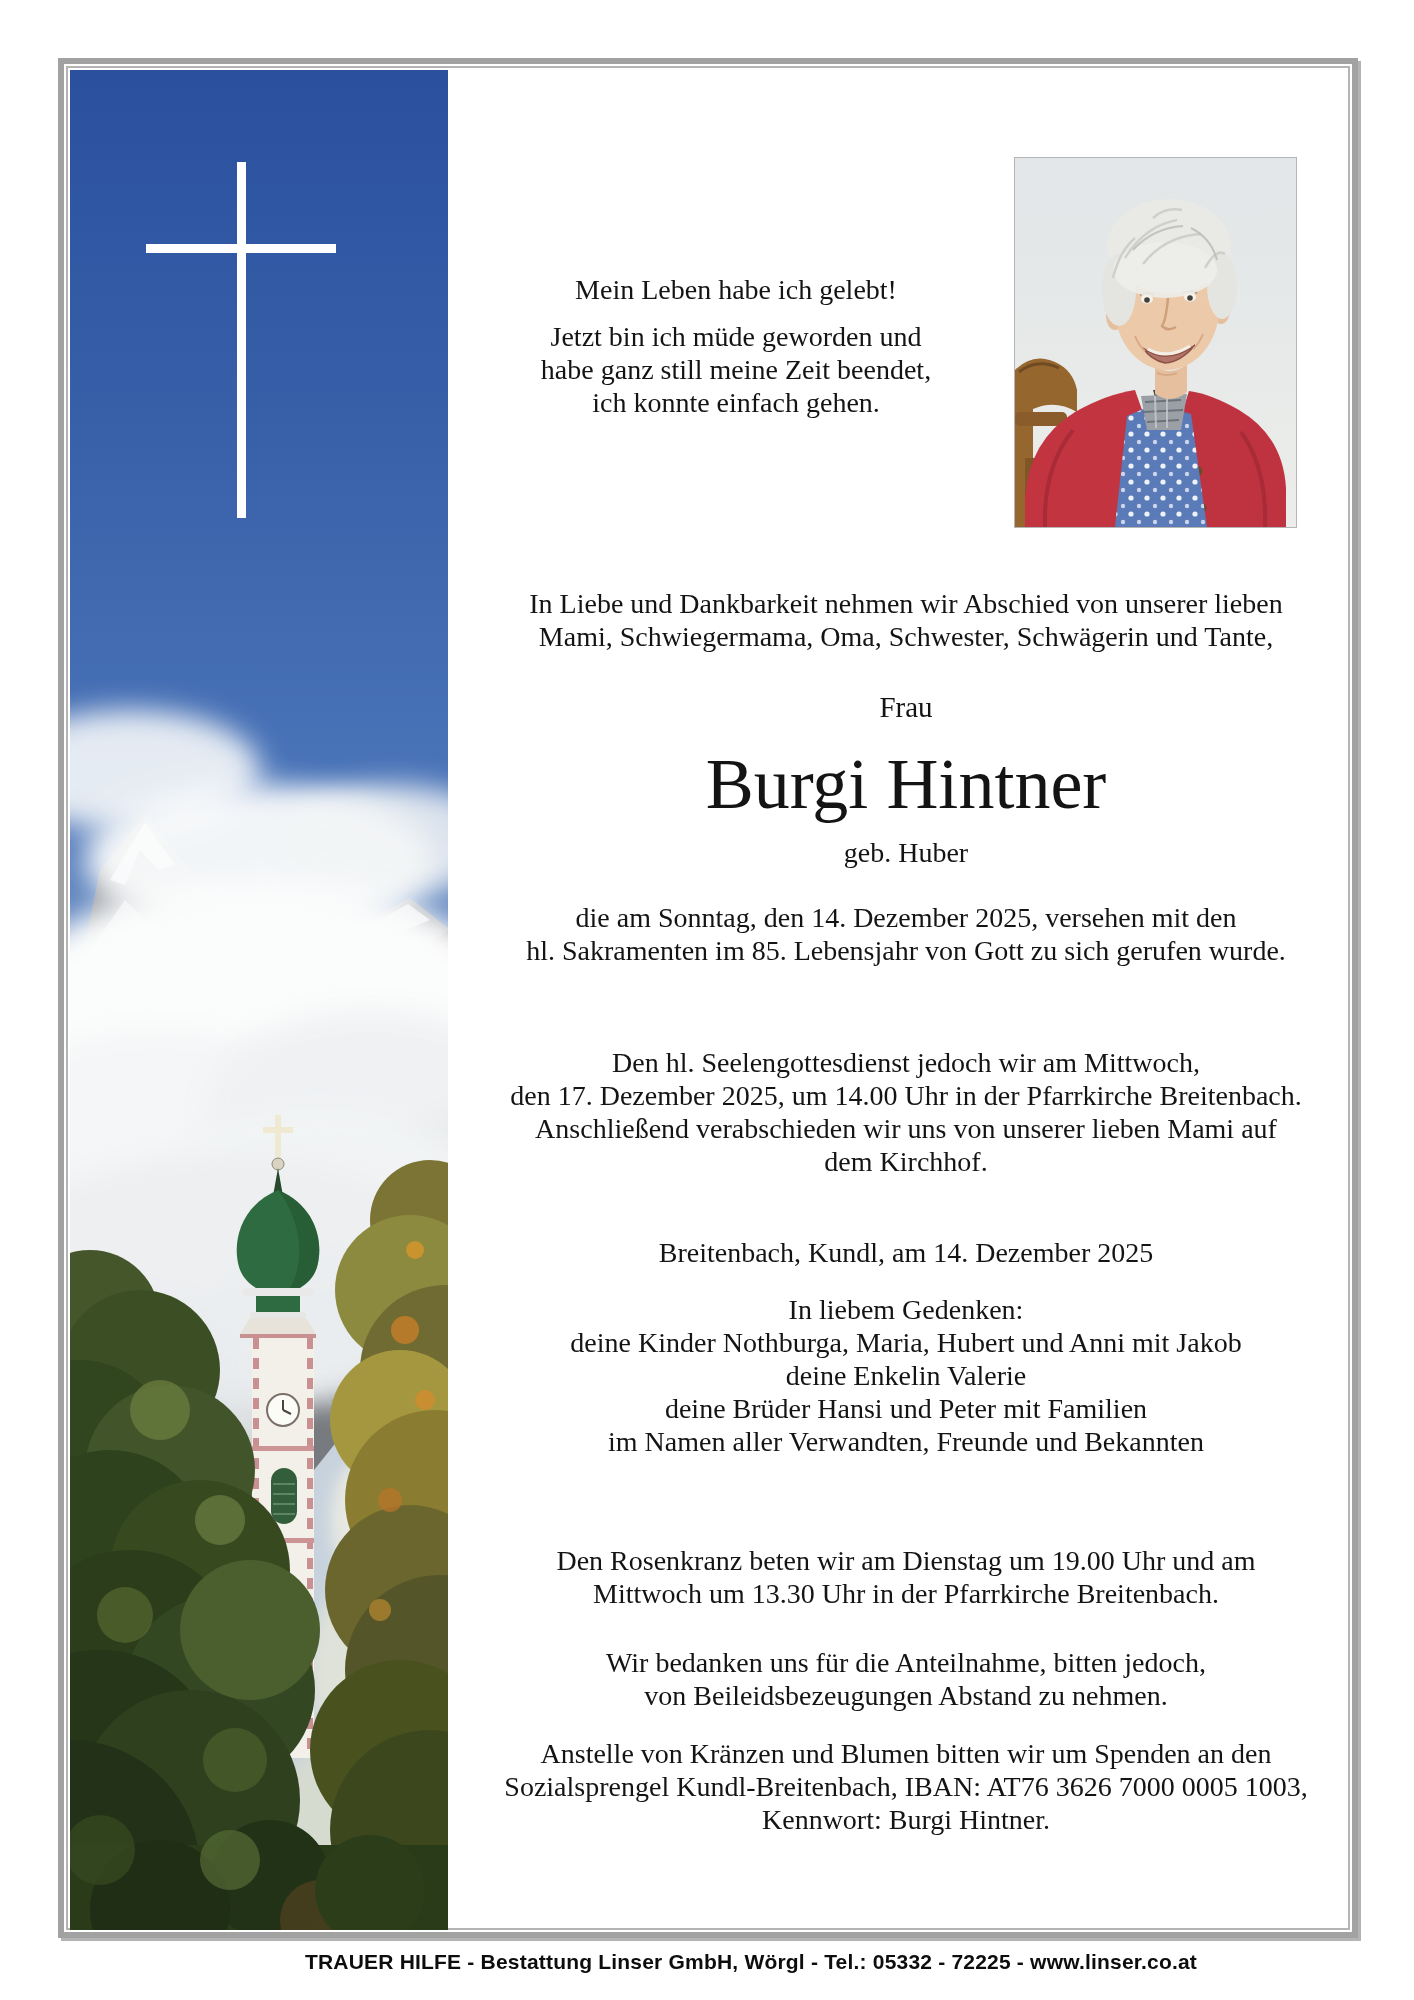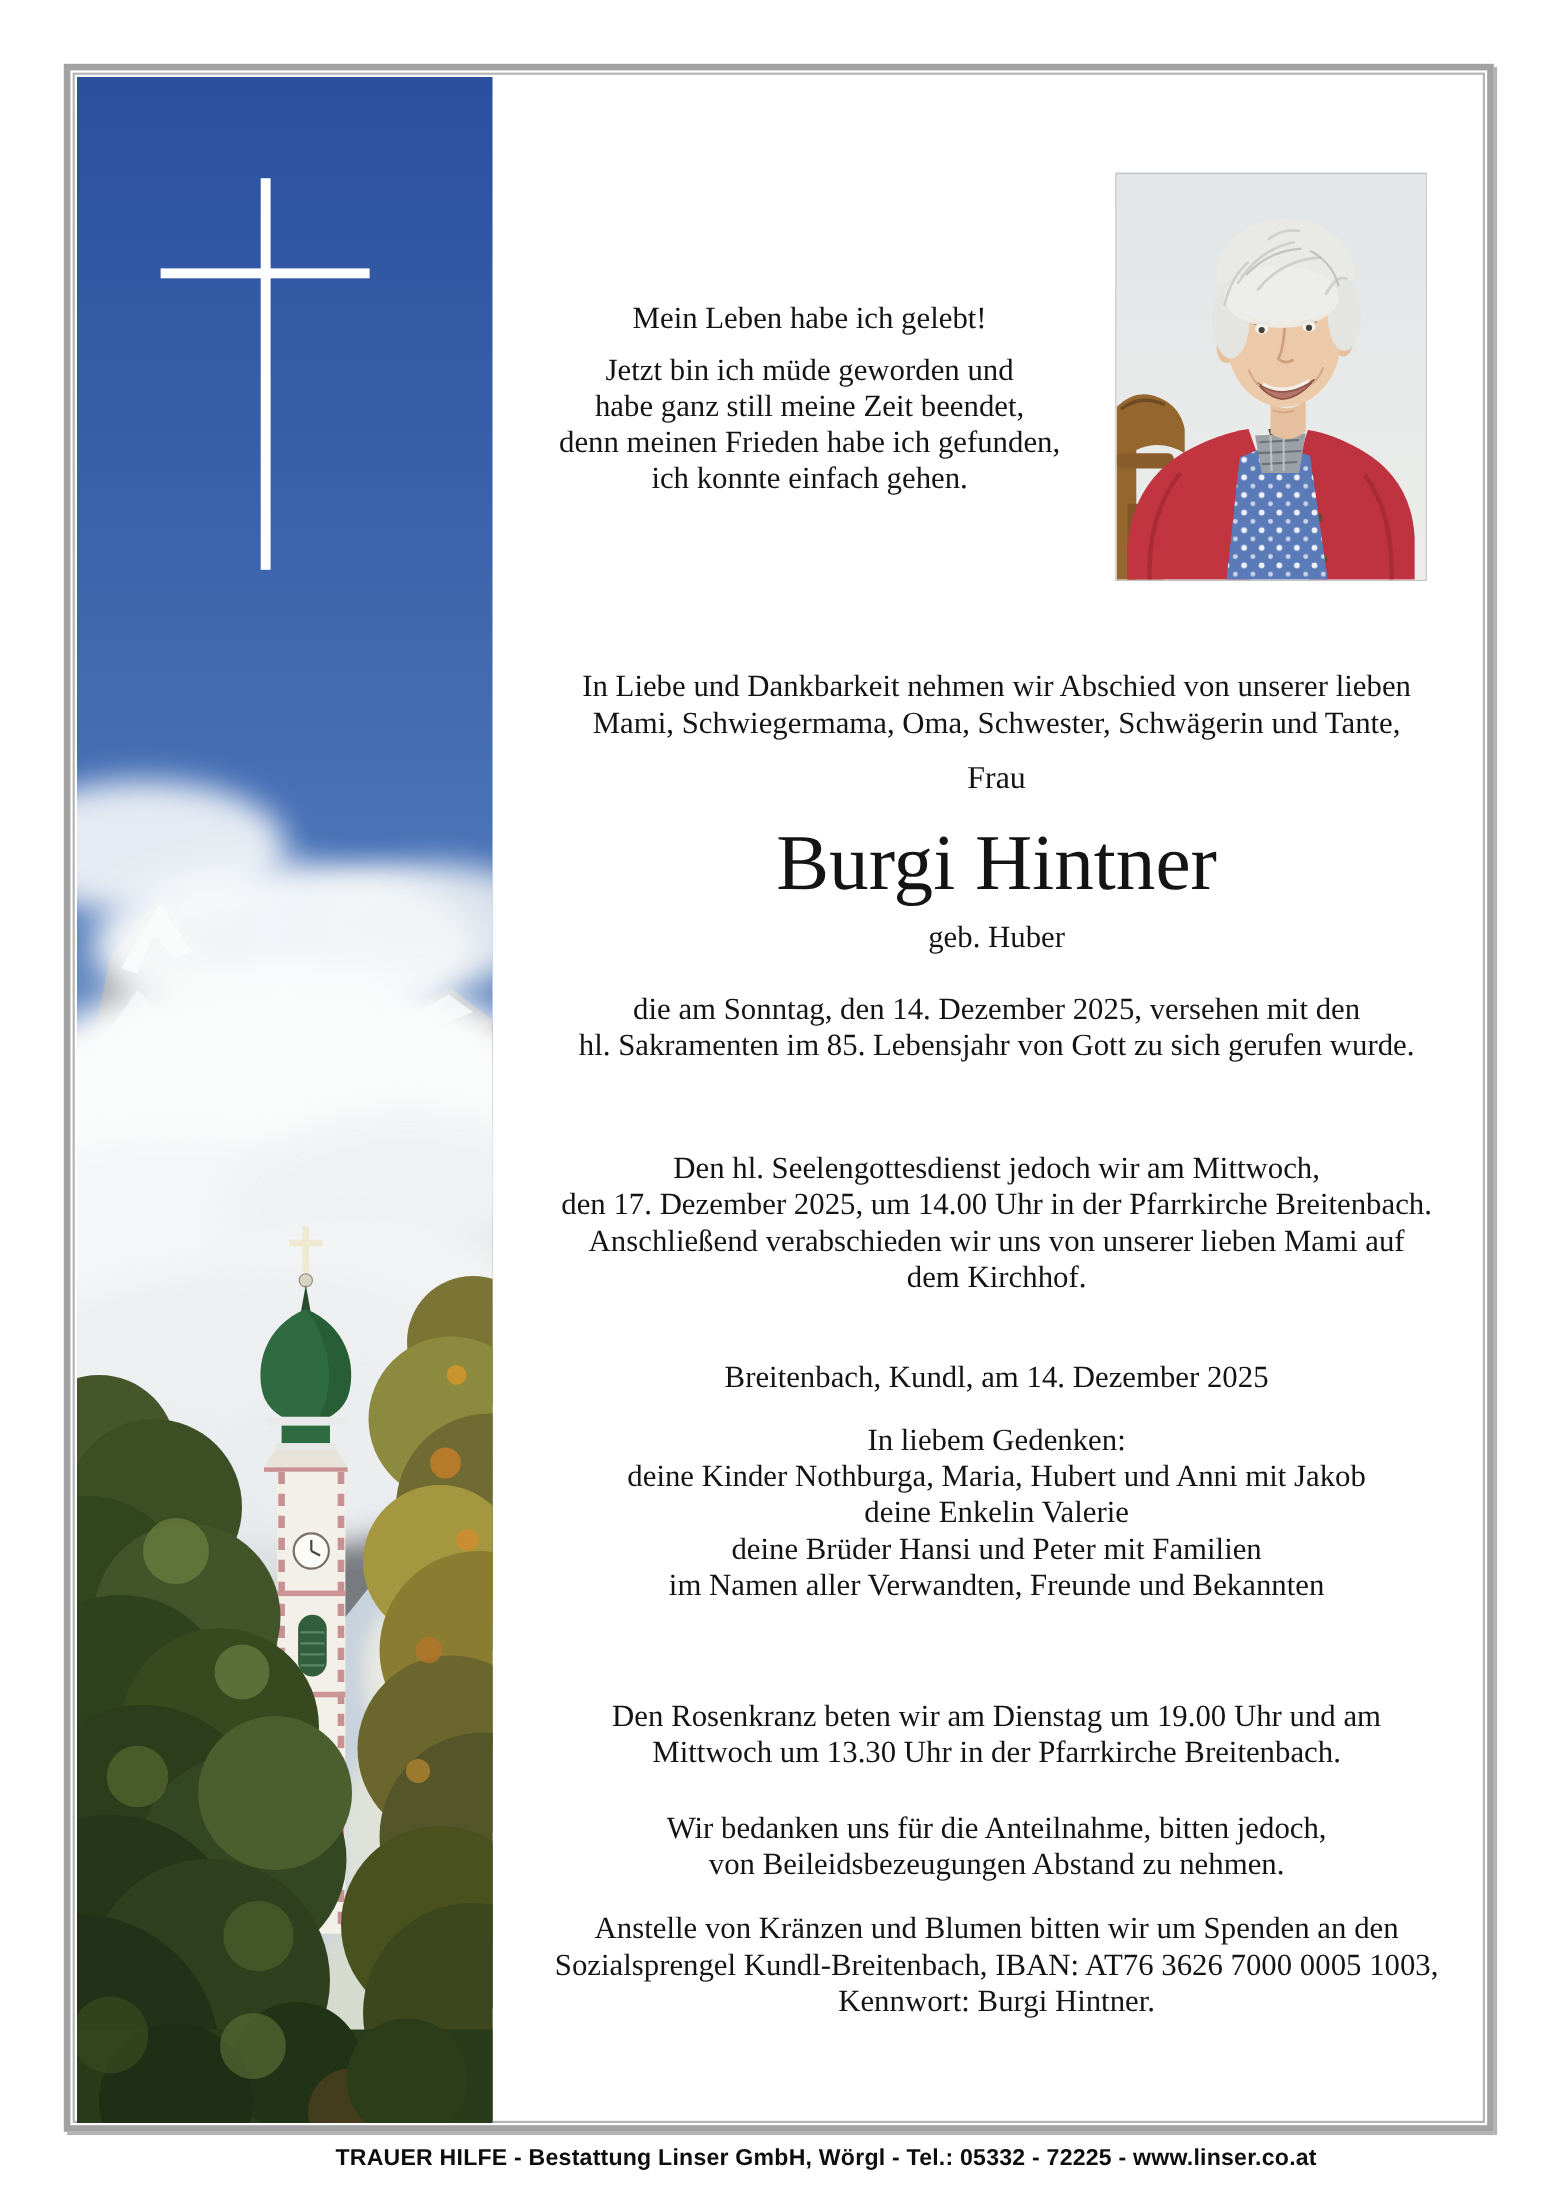--- a/index.html
+++ b/index.html
@@ -246,25 +246,24 @@
       <path d="M110,100 Q130,68 162,62 M128,106 Q150,78 186,76 M190,110 Q201,90 210,96 M138,60 Q150,49 167,52 M98,120 Q104,94 120,80" stroke="#cfcfcb" stroke-width="2.5" fill="none"></path>
       <path d="M118,92 Q138,70 168,68 M176,70 Q196,80 202,102" stroke="#b9b9b4" stroke-width="2" fill="none" opacity="0.8"></path>
     </g>
   </svg>
 </div>
 
 <div class="tblock poem" style="top:273px">
   <div class="poem-first">Mein Leben habe ich gelebt!</div>
   <div>Jetzt bin ich müde geworden und</div>
   <div>habe ganz still meine Zeit beendet,</div>
-  <div>denn meinen Frieden habe ich gefunden,</div>
   <div>ich konnte einfach gehen.</div>
 </div>
 
-<div class="tblock" style="top:608px">
+<div class="tblock" style="top:587px">
   <div>In Liebe und Dankbarkeit nehmen wir Abschied von unserer lieben</div>
   <div>Mami, Schwiegermama, Oma, Schwester, Schwägerin und Tante,</div>
 </div>
 
 <div class="tblock salutation" style="top:691px">Frau</div>
 
 <div class="tblock deceased-name" style="top:742px">Burgi Hintner</div>
 
 <div class="tblock" style="top:836px">geb. Huber</div>
 

